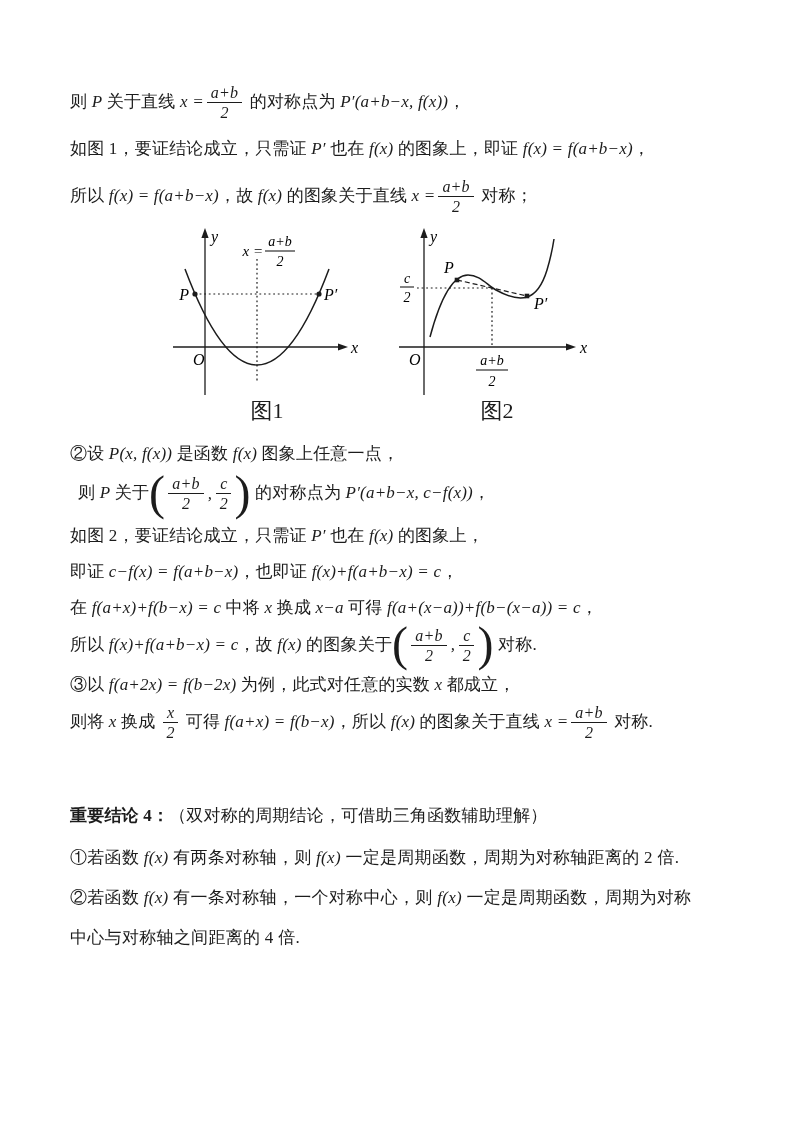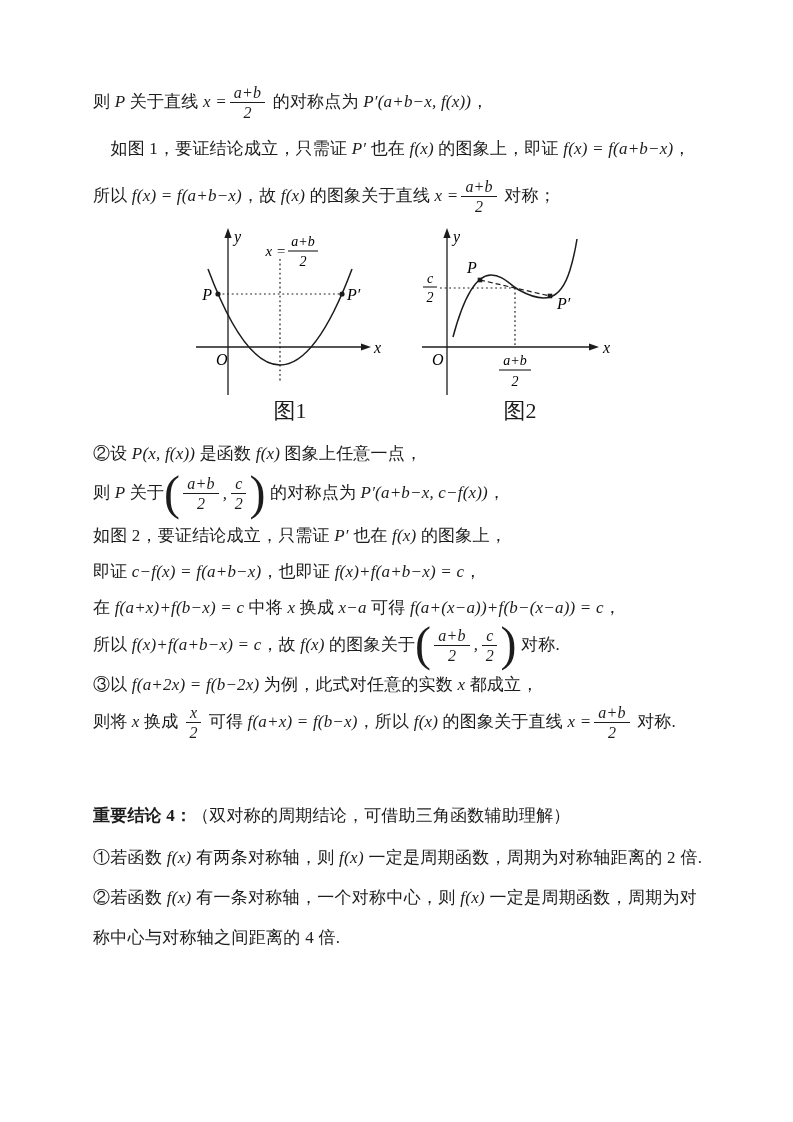--- a/index.html
+++ b/index.html
@@ -1,44 +1,44 @@
 <!DOCTYPE html>
 <html><head>
 <meta charset="utf-8">
 <style>
   html,body{margin:0;padding:0;}
   body{
     width:793px;height:1122px;background:#ffffff;overflow:hidden;
     font-family:"Liberation Serif","DejaVu Serif",serif;
     color:#1c1c1c;font-size:17px;
   }
-  #page{width:793px;height:912px;box-sizing:border-box;padding:84px 85px 0 93px;}
+  #page{width:793px;height:912px;box-sizing:border-box;padding:84px 85px 0 70px;}
   .para{margin:0;line-height:26px;letter-spacing:0.2px;}
   .cn{font-style:normal;}
   .math{font-style:italic;white-space:nowrap;font-family:"Liberation Serif",serif;}
   .bold{font-weight:700;}
   .frac{
     display:inline-flex;flex-direction:column;align-items:center;
     vertical-align:middle;font-style:italic;line-height:1.08;
     margin:0 3px;font-size:16px;
   }
   .frac .num{display:block;padding:0 4px 1px;border-bottom:1.3px solid #1c1c1c;}
   .frac .den{display:block;padding-top:1px;}
   .bigp{
     display:inline-block;font-style:normal;font-size:48px;line-height:0;
     vertical-align:middle;transform:translateY(-1px);font-weight:400;
   }
   .pf-comma{font-style:italic;vertical-align:middle;padding:0 1px;}
   
   #text-top .para:nth-child(1){margin-bottom:14px;}
-  #text-top .para:nth-child(2){margin-bottom:16px;text-align:center;}
+  #text-top .para:nth-child(2){margin-bottom:16px;}
   #text-top .para:nth-child(3){margin-bottom:10px;}
   #text-bottom{margin-top:18px;}
   #text-bottom .para:nth-child(1){margin-bottom:8px;}
-  #text-bottom .para:nth-child(2){margin-bottom:10px;}
+  #text-bottom .para:nth-child(2){margin-bottom:10px;margin-left:8px;}
   #text-bottom .para:nth-child(3){margin-bottom:10px;}
   #text-bottom .para:nth-child(4){margin-bottom:10px;}
   #text-bottom .para:nth-child(5){margin-bottom:6px;}
   #text-bottom .para:nth-child(6){margin-bottom:8px;}
   #text-bottom .para:nth-child(7){margin-bottom:6px;}
   #conclusion{margin-top:60px;}
   #conclusion .heading{margin-bottom:8px;line-height:28px;}
   #conclusion .item{line-height:40px;letter-spacing:0.3px;}
   
   #figures-row{display:flex;margin:8px 0 0 97px;gap:30px;}

